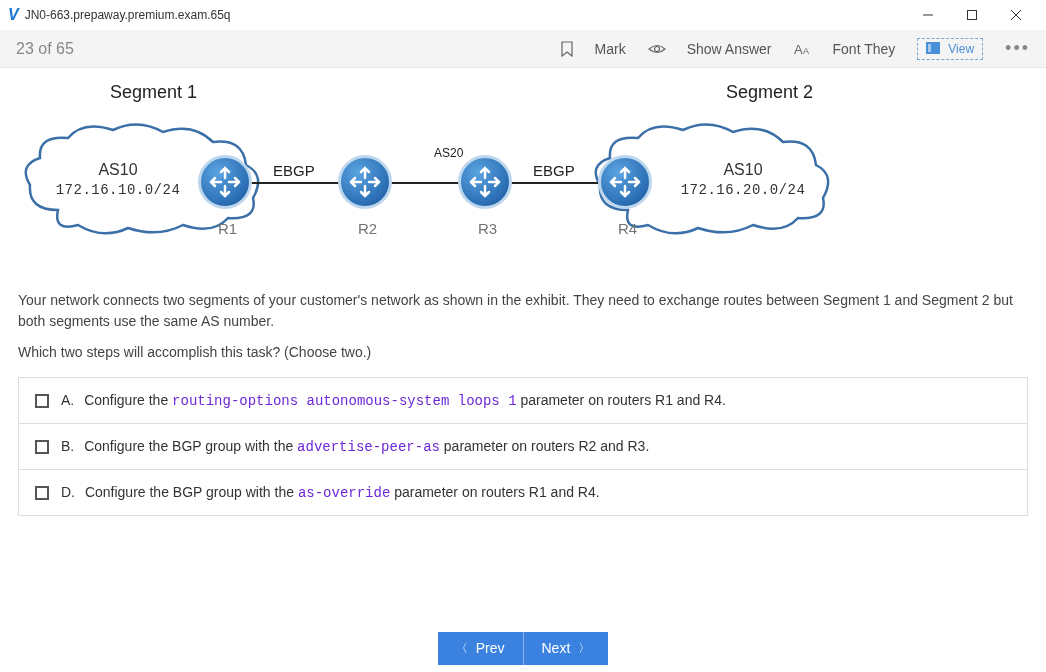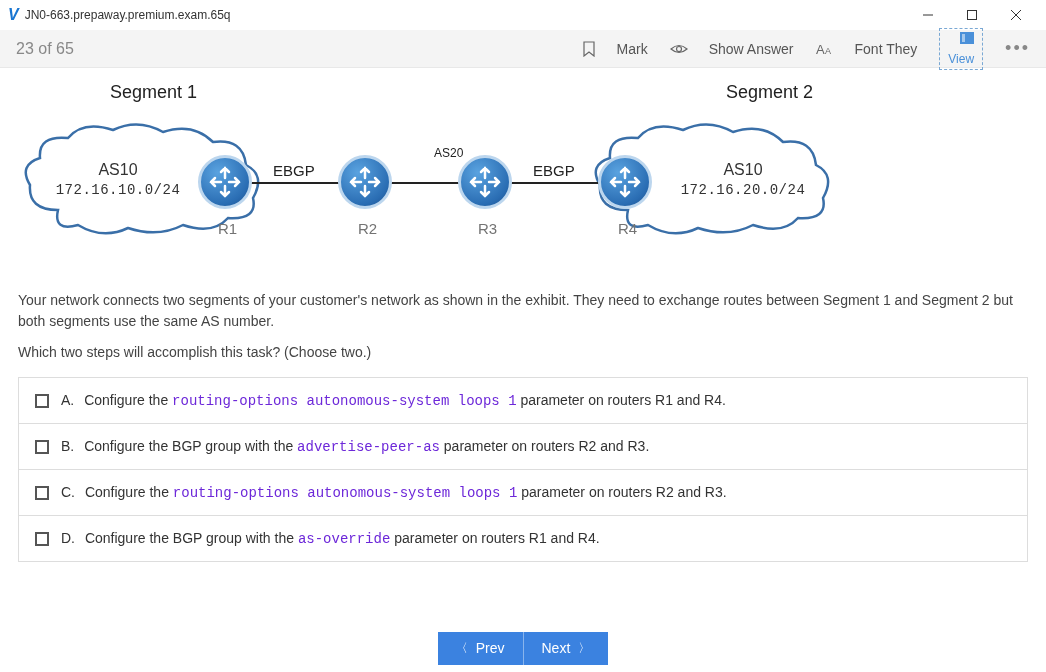--- a/index.html
+++ b/index.html
@@ -7,21 +7,21 @@
   .titlebar { height: 30px; display: flex; align-items: center; padding: 0 8px; }
   .titlebar .logo { color: #1976d2; font-weight: bold; font-size: 16px; margin-right: 6px; font-style: italic; }
   .titlebar .title { font-size: 12px; color: #333; flex: 1; }
   .win-controls { display: flex; gap: 0; }
   .win-btn { width: 44px; height: 30px; display: flex; align-items: center; justify-content: center; font-size: 14px; color: #333; cursor: pointer; }
   .toolbar { height: 38px; background: #f4f4f4; display: flex; align-items: center; padding: 0 16px; border-bottom: 1px solid #e8e8e8; }
   .counter { color: #888; font-size: 16px; flex: 1; }
   .tool-group { display: flex; align-items: center; gap: 22px; color: #555; font-size: 14px; }
   .tool-item { display: flex; align-items: center; gap: 21px; cursor: pointer; }
   .tool-icon { display: inline-flex; }
-  .view-btn { border: 1px dashed #7aa8d4; padding: 3px 8px; display: flex; align-items: flex-end; gap: 8px; cursor: pointer; flex-direction: column; }
+  .view-btn { border: 1px dashed #7aa8d4; padding: 3px 8px; display: flex; align-items: flex-start; gap: 8px; cursor: pointer; }
   .view-square { width: 14px; height: 12px; background: #4a90d9; display:inline-block; position:relative; }
   .view-square::before { content:""; position:absolute; left:2px; top:2px; bottom:2px; width:3px; background:#fff; opacity:.5; }
   .view-label { color: #4a90d9; font-size: 12px; }
   .dots { font-size: 18px; color: #888; letter-spacing: 2px; cursor:pointer; }
   .content { padding: 12px 18px 0 18px; height: calc(100% - 30px - 38px - 48px); overflow: auto; }
   .diagram { position: relative; width: 100%; height: 200px; margin-bottom: 10px; }
   .seg-label { position: absolute; top: 2px; font-size: 18px; color: #222; }
   .cloud { position: absolute; }
   .cloud svg { display:block; }
   .cloud-text { position:absolute; text-align:center; font-size:14px; color:#333; line-height:1.3; }
@@ -205,27 +205,20 @@
     <div class="answer">
       <div class="checkbox"></div>
       <div class="ans-text">
         <span class="ans-letter">B.</span>
         <span>Configure the BGP group with the </span><code>advertise-peer-as</code><span> parameter on routers R2 and R3.</span>
       </div>
     </div>
     <div class="answer">
       <div class="checkbox"></div>
       <div class="ans-text">
-        <span class="ans-letter">C.</span>
-        <span>Configure the </span><code>routing-options autonomous-system loops 1</code><span> parameter on routers R2 and R3.</span>
-      </div>
-    </div>
-    <div class="answer">
-      <div class="checkbox"></div>
-      <div class="ans-text">
         <span class="ans-letter">D.</span>
         <span>Configure the BGP group with the </span><code>as-override</code><span> parameter on routers R1 and R4.</span>
       </div>
     </div>
   </div>
 </div>
 
 <div class="footer">
   <div class="nav-btns">
     <div class="nav-btn">

